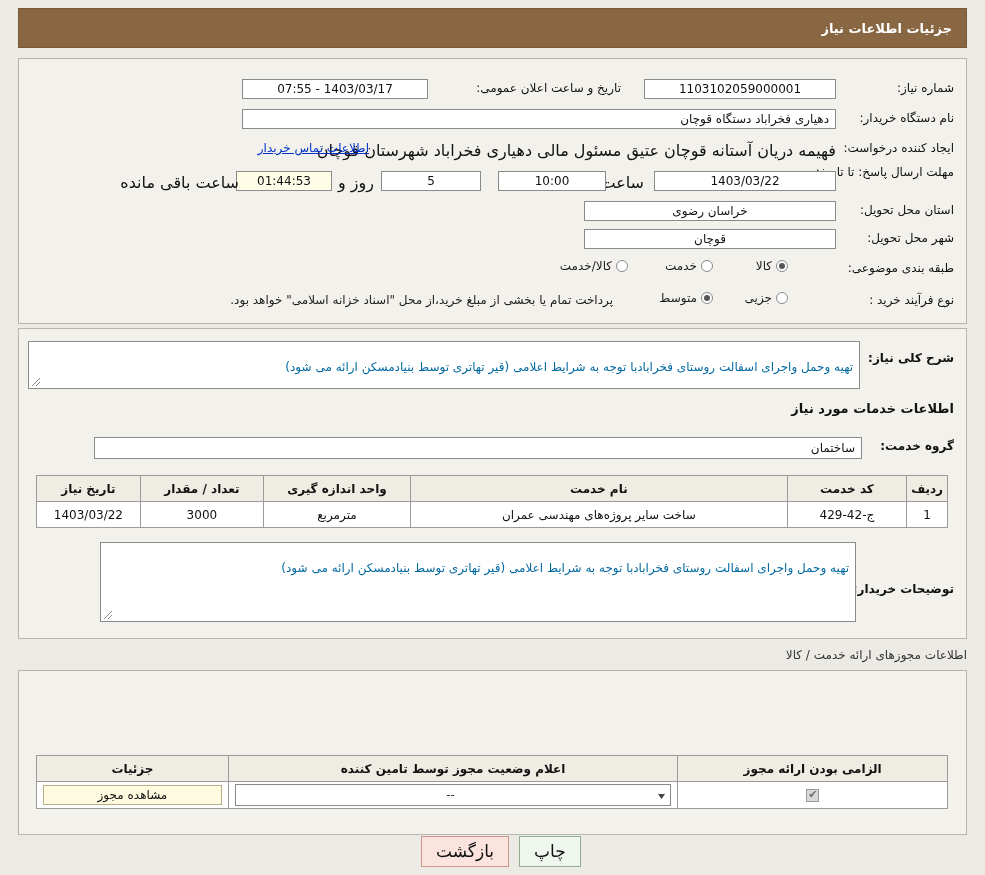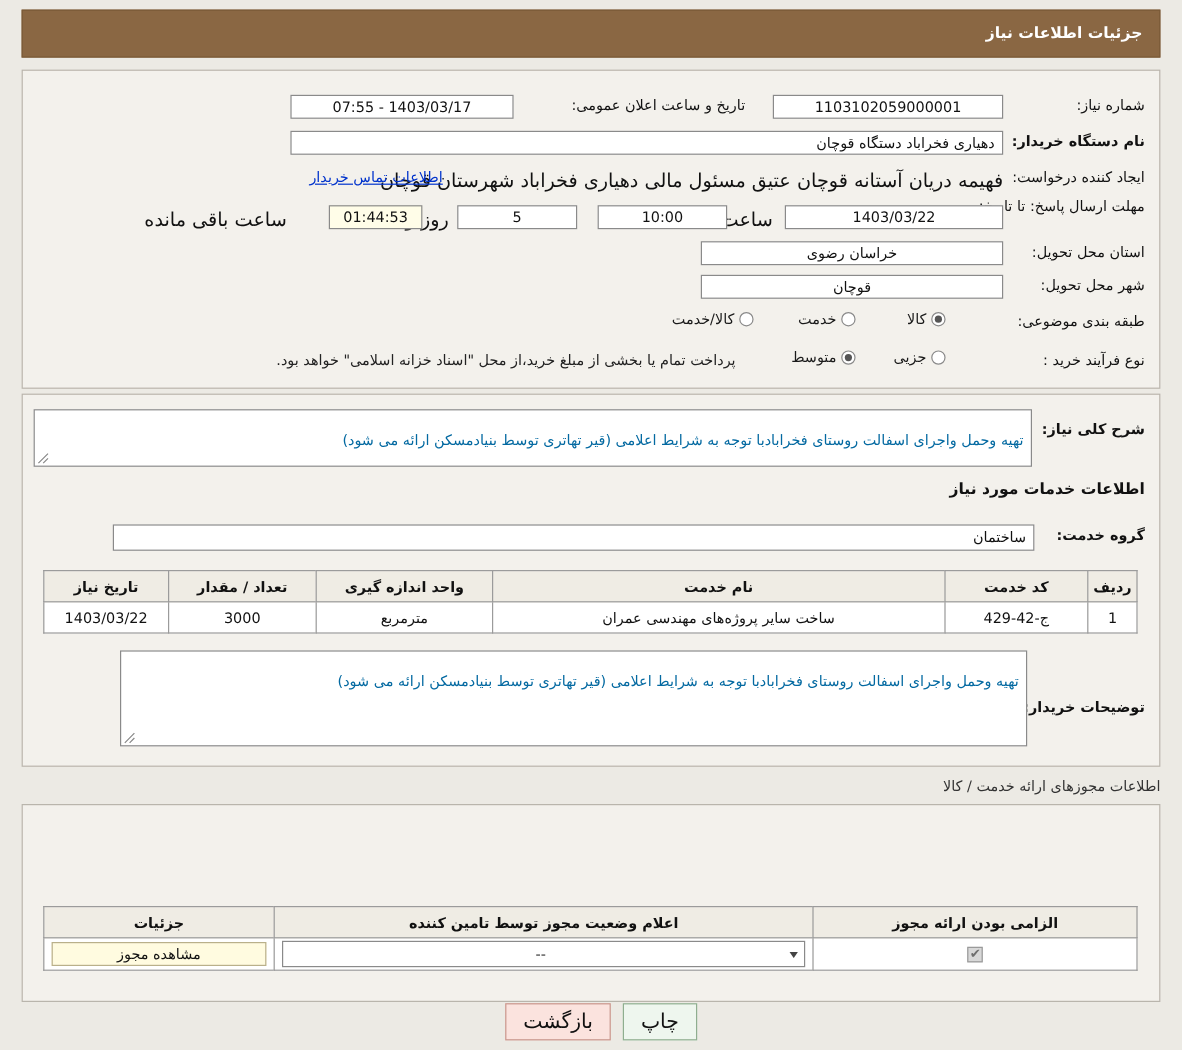--- a/index.html
+++ b/index.html
@@ -259,34 +259,34 @@
   <div class="panel" id="panel-main">
 
     <div class="row" style="right:12px; top:22px;">
       <div class="lbl" style="width:110px;">شماره نیاز:</div>
     </div>
     <div class="field" style="position:absolute; right:130px; top:20px; width:192px;">1103102059000001</div>
 
     <div class="lbl" style="position:absolute; right:345px; top:22px;">تاریخ و ساعت اعلان عمومی:</div>
     <div class="field" style="position:absolute; right:538px; top:20px; width:186px;">1403/03/17 - 07:55</div>
 
-    <div class="lbl" style="position:absolute; right:12px; top:52px;font-weight:bold;">نام دستگاه خریدار:</div>
+    <div class="lbl" style="position:absolute; right:12px; top:52px;">نام دستگاه خریدار:</div>
     <div class="field right" style="position:absolute; right:130px; top:50px; width:594px;">دهیاری فخراباد دستگاه قوچان</div>
 
     <div class="lbl" style="position:absolute; right:12px; top:82px;">ایجاد کننده درخواست:</div>
     <div class="plain" style="position:absolute; right:130px; top:82px;">فهیمه دریان آستانه قوچان عتیق مسئول مالی دهیاری فخراباد شهرستان قوچان</div>
     <div class="link" style="position:absolute; right:597px; top:82px;">اطلاعات تماس خریدار</div>
 
     <div class="lbl" style="position:absolute; right:12px; top:106px; width:112px; line-height:15px;">مهلت ارسال پاسخ: تا تاریخ:</div>
     <div class="field" style="position:absolute; right:130px; top:112px; width:182px;">1403/03/22</div>
     <div class="plain" style="position:absolute; right:322px; top:114px;">ساعت</div>
     <div class="field" style="position:absolute; right:360px; top:112px; width:108px;">10:00</div>
     <div class="field" style="position:absolute; right:485px; top:112px; width:100px;">5</div>
     <div class="plain" style="position:absolute; right:592px; top:114px;">روز و</div>
-    <div class="field yellowish" style="position:absolute; right:614px; top:112px; width:78px;">01:44:53</div>
+    <div class="field yellowish" style="position:absolute; right:634px; top:112px; width:96px;">01:44:53</div>
     <div class="plain" style="position:absolute; right:727px; top:114px;">ساعت باقی مانده</div>
 
     <div class="lbl" style="position:absolute; right:12px; top:144px;">استان محل تحویل:</div>
     <div class="field" style="position:absolute; right:130px; top:142px; width:252px;">خراسان رضوی</div>
 
     <div class="lbl" style="position:absolute; right:12px; top:172px;">شهر محل تحویل:</div>
     <div class="field" style="position:absolute; right:130px; top:170px; width:252px;">قوچان</div>
 
     <div class="lbl" style="position:absolute; right:12px; top:202px;">طبقه بندی موضوعی:</div>
     <div class="radio-group" style="position:absolute; right:178px; top:200px;">

